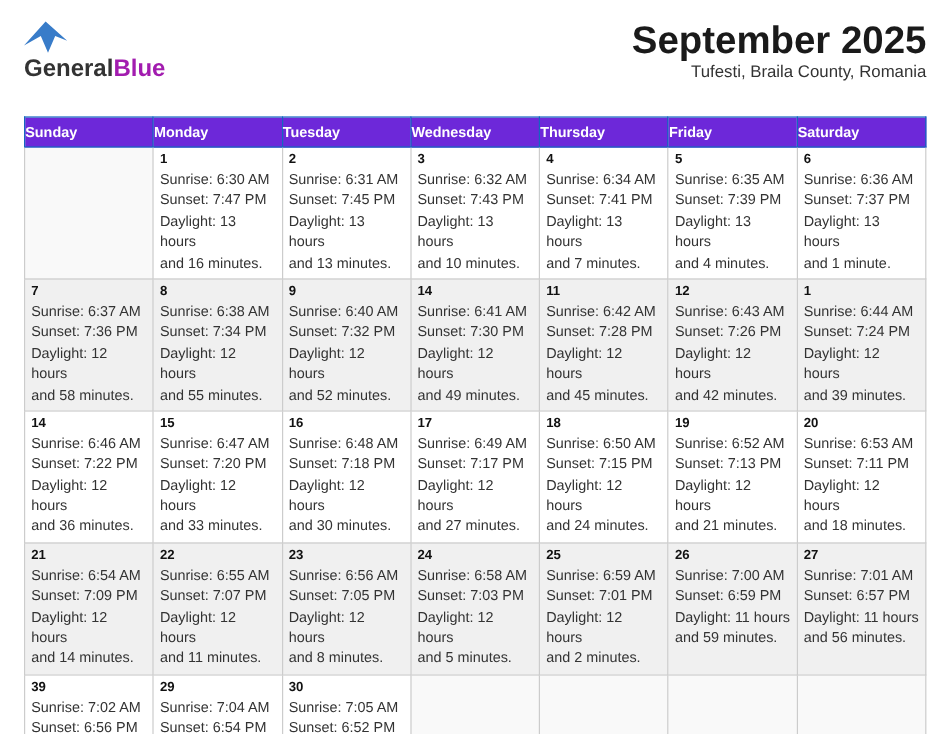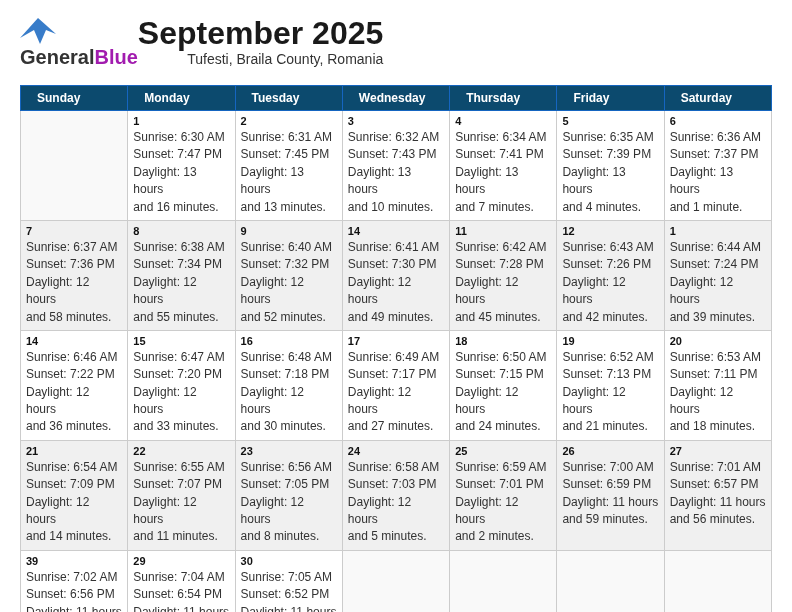--- a/index.html
+++ b/index.html
@@ -11,22 +11,23 @@
       overflow: hidden;
     }
     .page {
       width: 792px;
       height: 612px;
       background: #fff;
       padding: 16px 20px 12px 20px;
     }
     .header {
       display: flex;
+      justify-content: space-between;
       align-items: flex-start;
-      margin-bottom: 16px;
+      margin-bottom: 28px;
     }
     .logo {
       display: flex;
       flex-direction: column;
       align-items: flex-start;
     }
     .logo-row {
       display: flex;
       align-items: center;
       gap: 2px;
@@ -43,23 +44,23 @@
     .subtitle {
       font-size: 14px;
       color: #333;
     }
     .calendar {
       width: 100%;
       border-collapse: collapse;
       font-size: 10.5px;
     }
     .calendar thead tr th {
-      background: #0c4a6e;
+      background: #6d28d9;
       color: #fff;
-      padding: 5px 16px;
+      padding: 5px 0;
       text-align: left;
       font-size: 12px;
       font-weight: bold;
       border: 1px solid #1565c0;
     }
     .calendar tbody tr td {
       border: 1px solid #ccc;
       vertical-align: top;
       padding: 4px 5px;
       width: calc(100% / 7);

